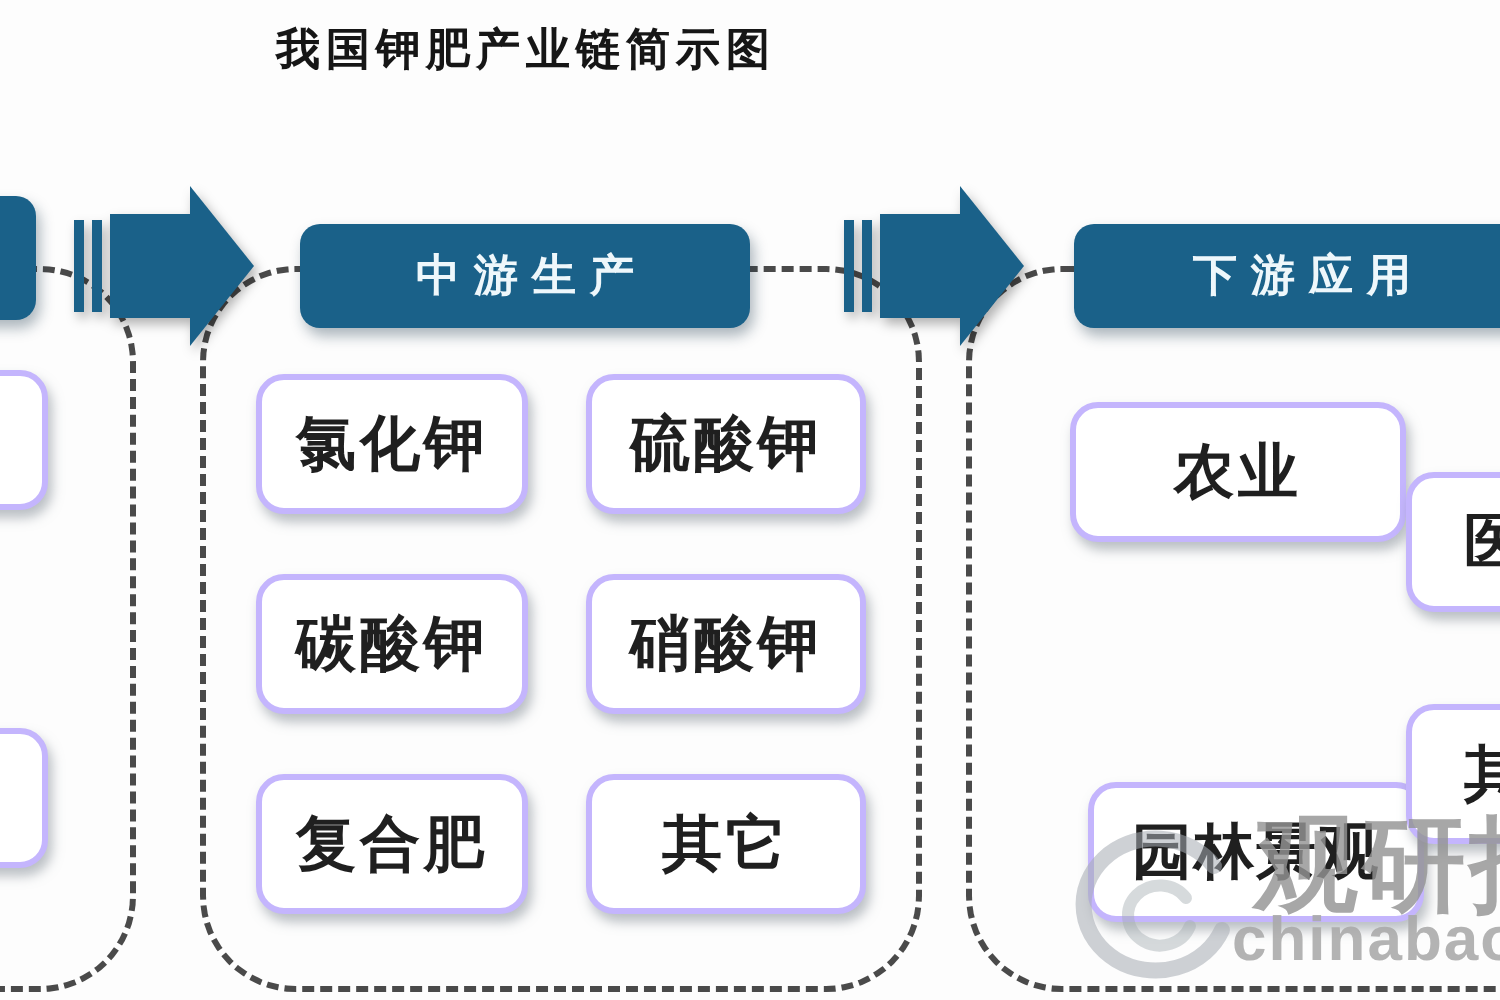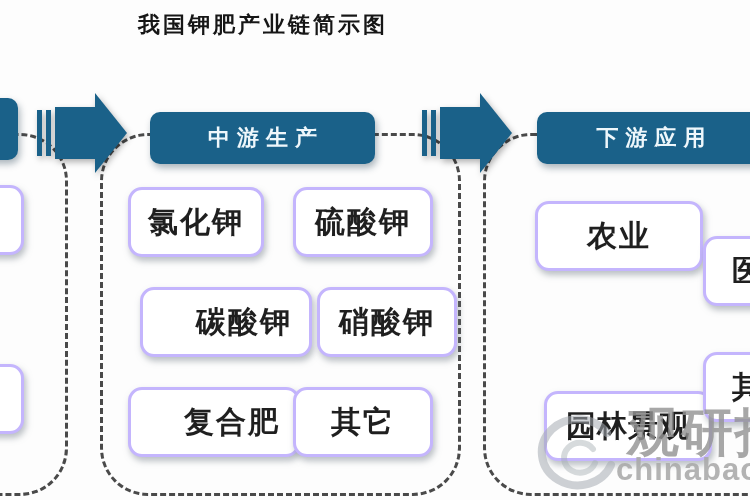--- a/index.html
+++ b/index.html
@@ -35,23 +35,23 @@
   .item {
     position:absolute; background:#ffffff; border:3px solid #c4b5fd;
     border-radius:14px; display:flex; align-items:center; justify-content:center;
     font-size:30px; font-weight:700; color:#1f1f1f; letter-spacing:2px;
     box-shadow:2px 4px 6px rgba(120,130,140,0.5); z-index:2; white-space:nowrap;
   }
   .u1 { left:-112px; top:185px; width:130px; height:64px; }
   .u2 { left:-112px; top:364px; width:130px; height:64px; }
   .m1 { left:128px; top:187px; width:130px; height:64px; }
   .m2 { left:293px; top:187px; width:134px; height:64px; }
-  .m3 { left:140px; top:287px; width:130px; height:64px;padding-left:36px; }
-  .m4 { left:293px; top:287px; width:134px; height:64px;margin-left:24px; }
-  .m5 { left:128px; top:387px; width:130px; height:64px;padding-left:36px; }
+  .m3 { left:128px; top:287px; width:130px; height:64px; }
+  .m4 { left:293px; top:287px; width:134px; height:64px; }
+  .m5 { left:128px; top:387px; width:130px; height:64px; }
   .m6 { left:293px; top:387px; width:134px; height:64px; }
   .d1 { left:515px; top:201px; width:162px; height:64px;margin-left:20px; }
   .d2 { left:515px; top:290px; width:162px; height:64px; }
   .d3 { left:544px; top:391px; width:162px; height:64px; letter-spacing:1px; }
   .d4 { left:703px; top:236px; width:116px; height:64px; }
   .d5 { left:703px; top:352px; width:116px; height:64px; }
   
   .arrow { position:absolute; width:90px; height:80px; z-index:4;
            filter:drop-shadow(2px 3px 3px rgba(0,0,0,0.30)); }
   .arrow1 { left:37px;  top:93px; }

